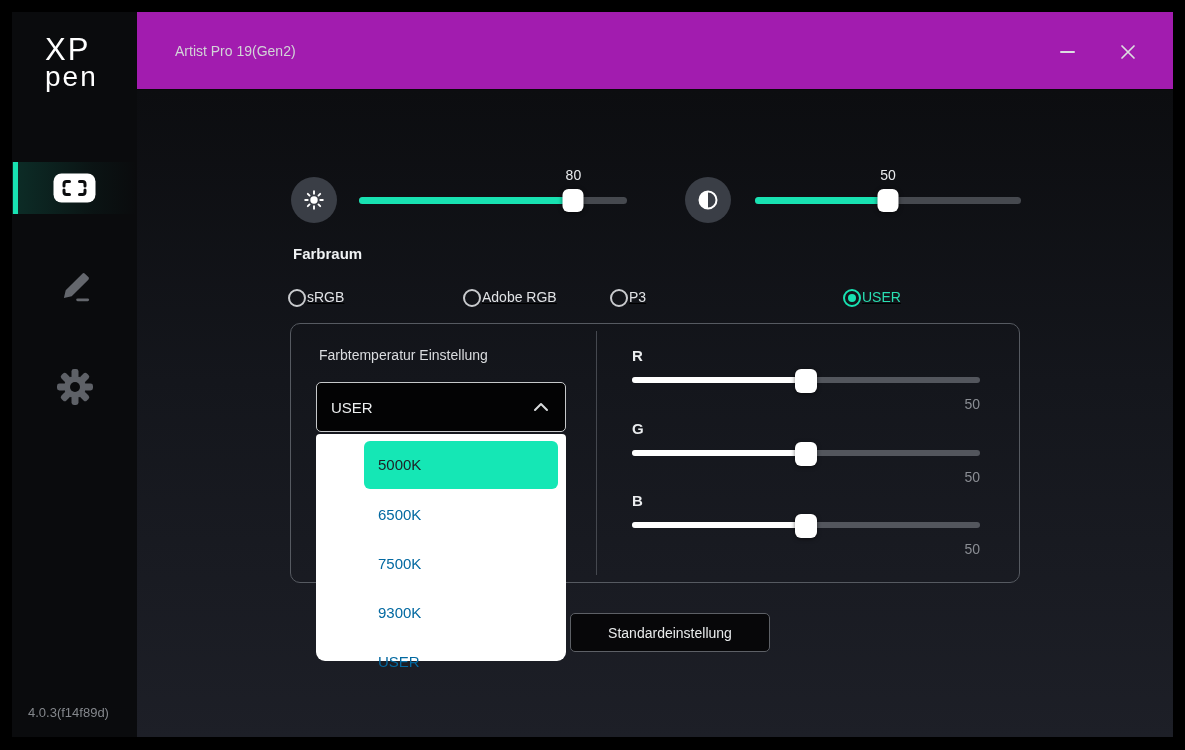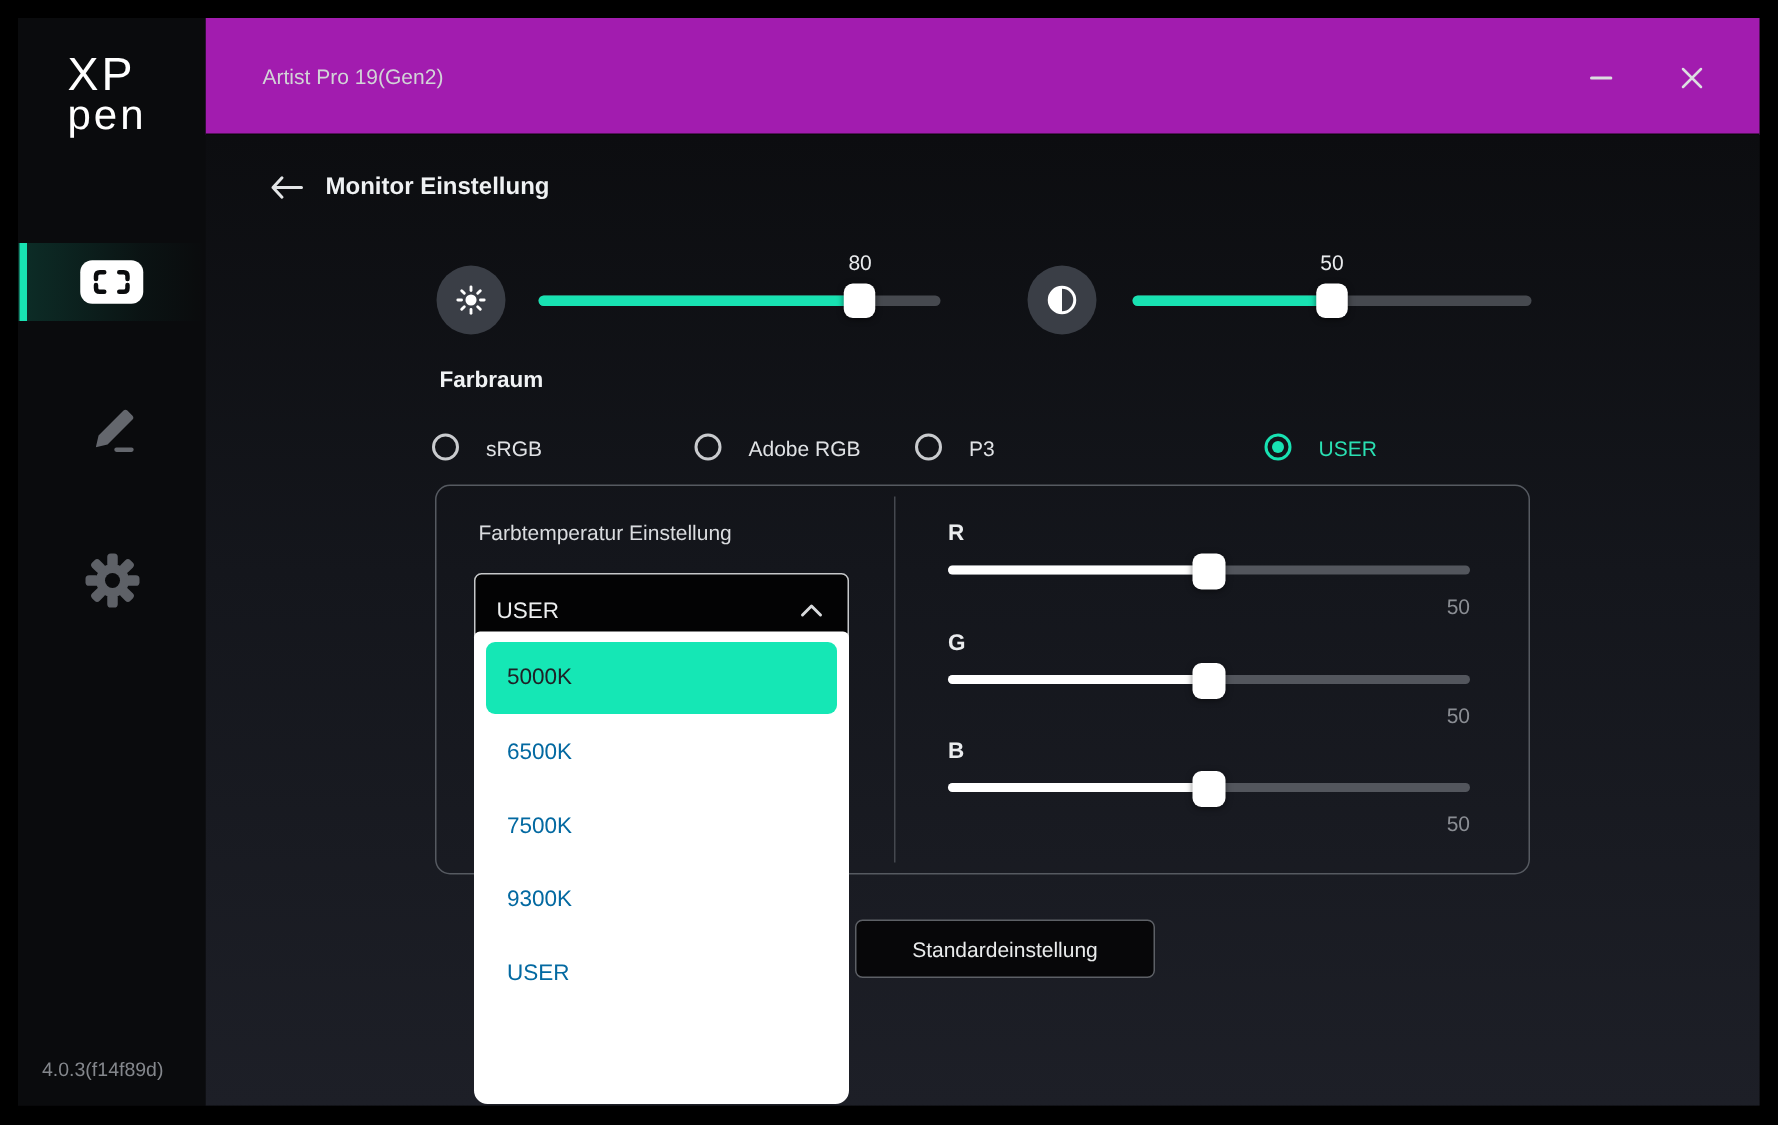--- a/index.html
+++ b/index.html
@@ -47,21 +47,21 @@
   .hslider .fill  { position:absolute; left:0; top:20px; height:7px; border-radius:4px; background:#18e2b2;
                     width:calc(var(--val) * 1%); }
   .hslider .thumb { position:absolute; top:12px; width:21px; height:23px; border-radius:6px; background:#fff;
                     left:calc(var(--val) * 1%); transform:translateX(-50%);
                     box-shadow:0 1px 4px rgba(0,0,0,.55); cursor:pointer; }
   .hslider .val { position:absolute; top:-10px; left:calc(var(--val) * 1%); transform:translateX(-50%);
                   color:#e9ebed; font-size:14px; }
 
   
   .farbraum-heading { position:absolute; left:156px; top:155px; color:#f0f2f4; font-size:15px; font-weight:bold; }
-  .radio { position:absolute; top:199px; display:flex; align-items:flex-end; gap:18px; cursor:pointer; }
+  .radio { position:absolute; top:199px; display:flex; align-items:flex-start; gap:1px; cursor:pointer;text-decoration:underline; }
   .r-0 { left:151px; } .r-1 { left:297px;margin-left:29px; } .r-2 { left:457px;margin-left:16px; } .r-3 { left:706px; }
   .radio .dot { width:18px; height:18px; border-radius:50%; border:2px solid #c9cbce; position:relative; }
   .radio .lbl { color:#e0e2e5; font-size:14px; }
   .radio.selected .dot { border-color:#18e2b2; }
   .radio.selected .dot::after { content:""; position:absolute; left:3px; top:3px; width:8px; height:8px;
                                 border-radius:50%; background:#18e2b2; }
   .radio.selected .lbl { color:#2adfb2; }
 
   
   .panel { position:absolute; left:153px; top:233px; width:730px; height:260px;
@@ -69,22 +69,22 @@
   .panel .divider { position:absolute; left:305px; top:7px; bottom:7px; width:1px; background:#45484f; }
   .ct-label { position:absolute; left:28px; top:23px; color:#dadcdf; font-size:14px; }
 
   
   .select-box { position:absolute; left:179px; top:292px; width:250px; height:50px; background:#030304;
                 border:1px solid #c6c8ca; border-radius:5px; display:flex; align-items:center;
                 justify-content:space-between; padding:0 16px 0 14px; cursor:pointer; z-index:12; }
   .select-box .sel-val { color:#edeff0; font-size:15px; }
 
   
-  .dropdown { position:absolute; left:179px; top:331px; width:250px; height:315px; background:#fff;
-              border-radius:4px 4px 9px 9px; z-index:15; padding-top:7px; }
+  .dropdown { position:absolute; left:179px; top:344px; width:250px; height:227px; background:#fff;
+              border-radius:4px 4px 9px 9px; z-index:15; padding-top:7px;padding-left:40px; }
   .dd-item { height:49px; line-height:49px; padding-left:22px; color:#0369a1; font-size:15px; cursor:pointer; }
   .dd-item.highlighted { height:48px; line-height:48px; margin:0 8px 1px 8px; padding-left:14px;
                          background:#15e7b5; border-radius:6px; color:#1e2126; }
 
   
   .rgb-group { position:absolute; left:495px; width:348px; height:70px; }
   .g-0 { top:253px; } .g-1 { top:326px; } .g-2 { top:398px; }
   .rgb-group .rlbl { position:absolute; left:0; top:4px; color:#eaecee; font-size:15px; font-weight:bold; }
   .rgb-group .track { position:absolute; left:0; right:0; top:34px; height:6px; border-radius:3px; background:#53565d; }
   .rgb-group .fill { position:absolute; left:0; top:34px; height:6px; border-radius:3px; background:#fff;
@@ -169,28 +169,20 @@
           <circle cx="20" cy="20" r="5" fill="#0a0b0d"></circle>
         </svg>
       </div>
     </div>
 
     <div class="version">4.0.3(f14f89d)</div>
   </div>
 
   <div class="main">
 
-    <div class="page-header">
-      <span class="back-btn">
-        <svg width="22" height="16" viewBox="0 0 22 16">
-          <path d="M8 1.5 L2 8 L8 14.5 M2 8 H21" stroke="#e3e5e7" stroke-width="2" fill="none" stroke-linecap="round" stroke-linejoin="round"></path>
-        </svg>
-      </span>
-      <span class="page-title">Monitor Einstellung</span>
-    </div>
 
     <div class="circle-icon ci-bright">
       <svg width="22" height="22" viewBox="0 0 22 22">
         <circle cx="11" cy="11" r="3.7" fill="#fff"></circle>
         <g stroke="#fff" stroke-width="1.9" stroke-linecap="round">
           <line x1="17.3" y1="11" x2="19.8" y2="11"></line>
           <line x1="15.45" y1="15.45" x2="17.2" y2="17.2"></line>
           <line x1="11" y1="17.3" x2="11" y2="19.8"></line>
           <line x1="6.55" y1="15.45" x2="4.8" y2="17.2"></line>
           <line x1="4.7" y1="11" x2="2.2" y2="11"></line>

